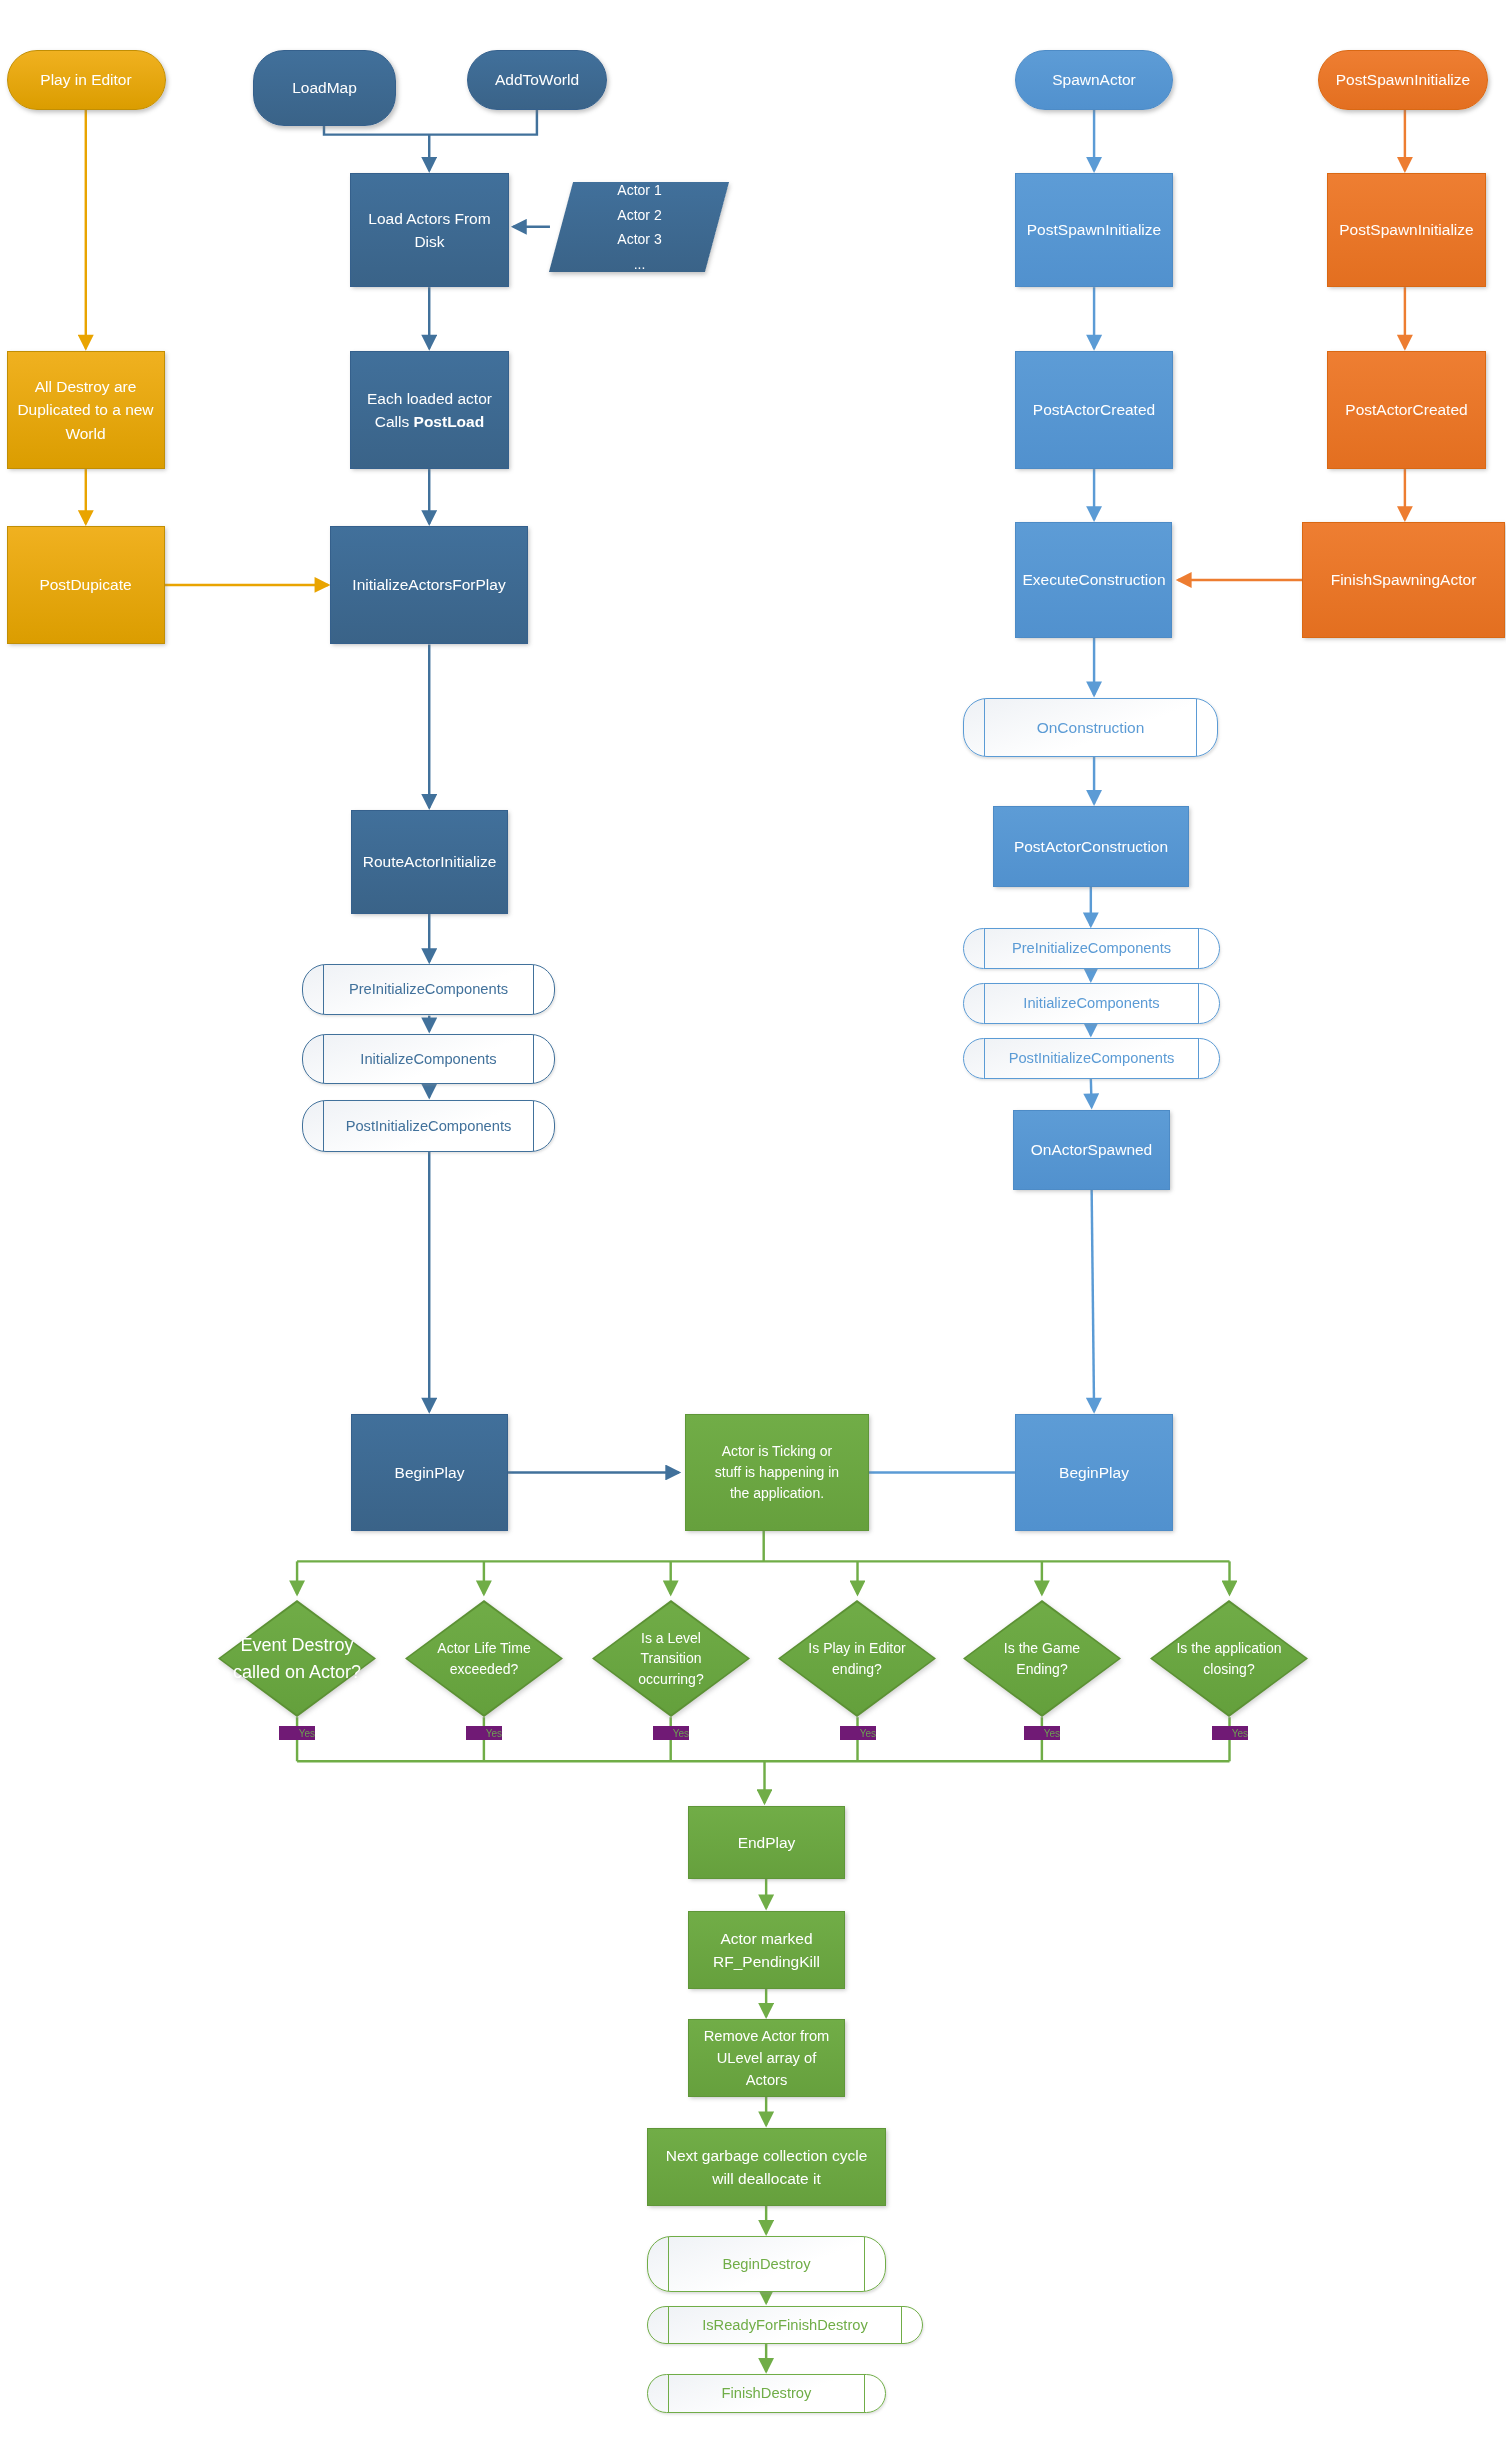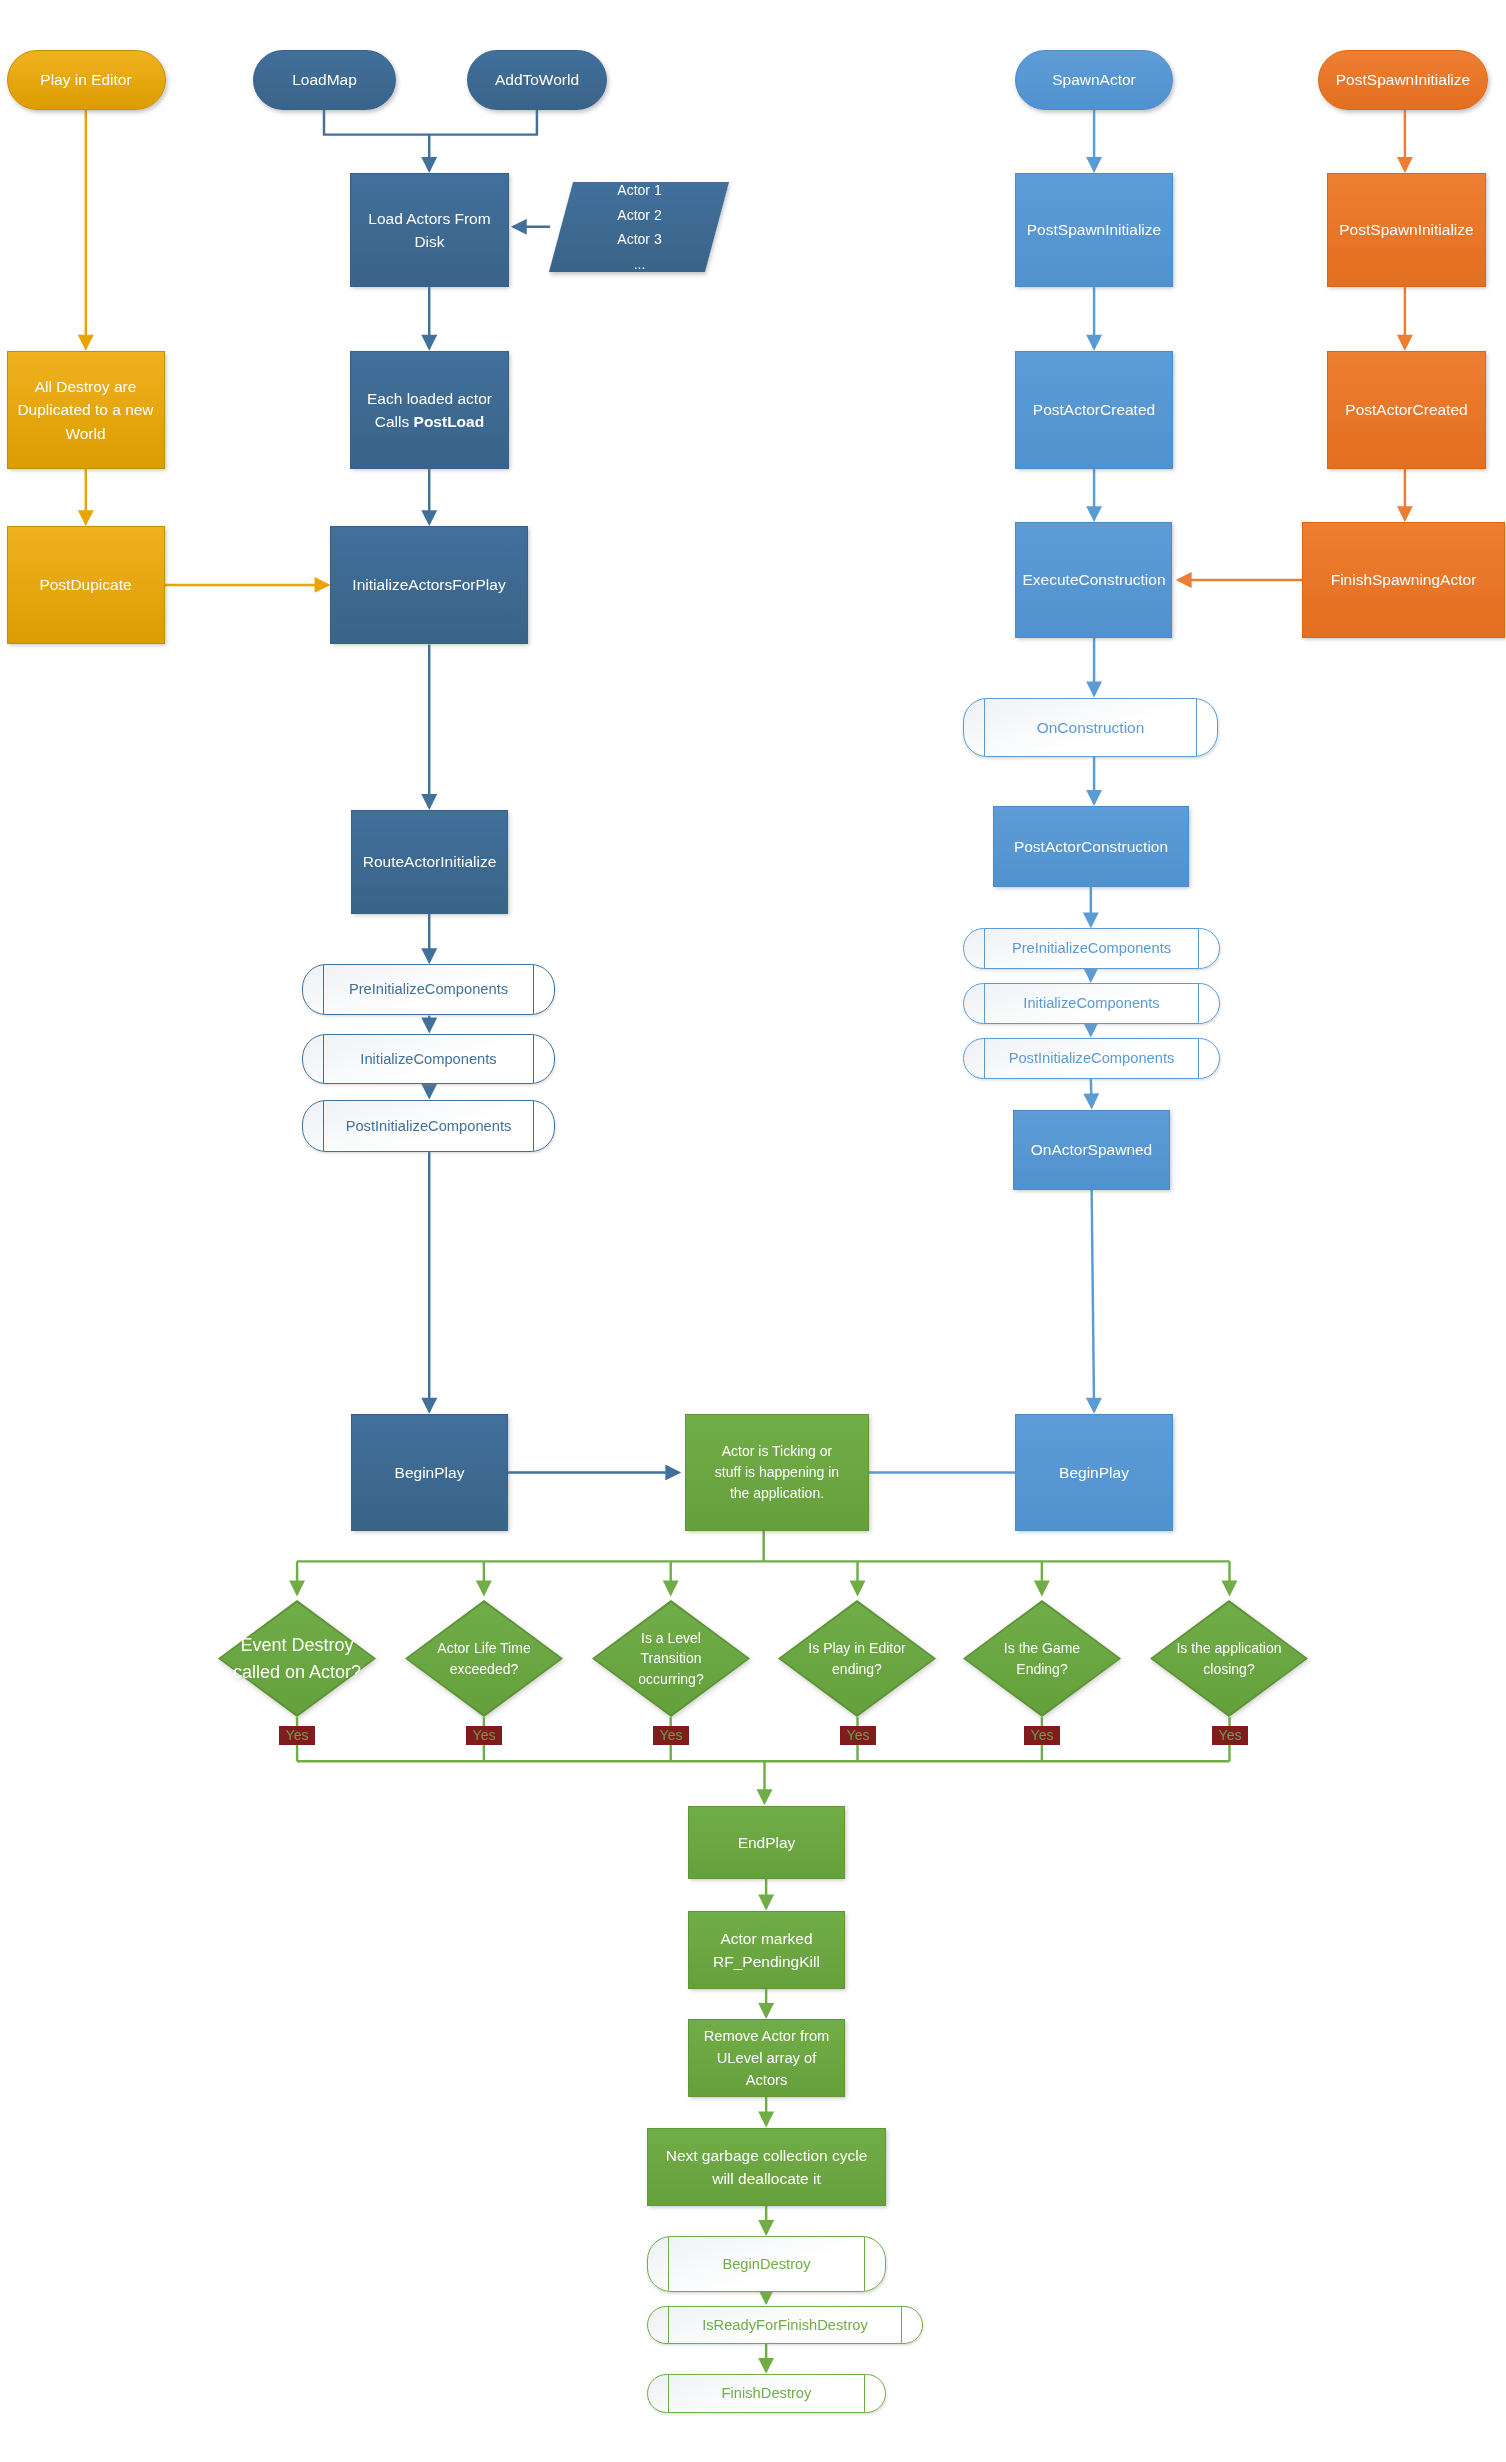--- a/index.html
+++ b/index.html
@@ -29,22 +29,22 @@
   
   .decision{filter:drop-shadow(1.6px 2.4px 2.4px rgba(130,130,130,.4));line-height:1.45;}
   .d-outer{position:absolute;inset:0;clip-path:polygon(50% 0,100% 50%,50% 100%,0 50%);background:#5C9134;}
   .d-inner{position:absolute;inset:2.4px;clip-path:polygon(50% 0,100% 50%,50% 100%,0 50%);
            background:linear-gradient(180deg,#70AC47,#64A03C);}
   
   .data{line-height:1.75;}
   .para-bg{position:absolute;left:11.4px;right:11.4px;top:0;bottom:0;transform:skewX(-15deg);
            background:linear-gradient(180deg,#41709B,#3A6388);box-shadow:1.6px 2.4px 4.1px rgba(120,120,120,.45);}
   
-  .yes{position:absolute;z-index:3;width:36px;text-align:center;background:#7f1d1d;
-       color:#6E9D54;font-size:14px;line-height:1.1;padding:1.6px 0;}
+  .yes{position:absolute;z-index:3;width:36px;text-align:right;background:#701a75;
+       color:#6E9D54;font-size:10px;line-height:1.1;padding:1.6px 0;}
 </style>
 </head>
 <body>
 
 <div id="canvas">
     <svg id="edges" width="1507" height="2462" viewBox="0 0 1847 3018">
       <defs>
         <marker id="arr-gold" viewBox="0 0 10 10" refX="8.5" refY="5" markerWidth="7" markerHeight="6.5" orient="auto-start-reverse">
           <path d="M0,0 L10,5 L0,10 Z" fill="#E9A400"></path>
         </marker>
@@ -123,21 +123,21 @@
         <span class="ln">All Destroy are</span>
         <span class="ln">Duplicated to a new</span>
         <span class="ln">World</span>
       </div>
     </div>
     <div class="node process p-gold" style="left: 6.5px; top: 526px; width: 158px; height: 118px; font-size: 15.5px;">
       <div class="label">
         <span class="ln">PostDupicate</span>
       </div>
     </div>
-    <div class="node pill p-dblue" style="left: 253px; top: 50px; width: 143px; height: 60px; font-size: 15.5px;">
+    <div class="node pill p-dblue" style="left: 253px; top: 50px; width: 143px; height: 76px; font-size: 15.5px;">
       <div class="label">
         <span class="ln">LoadMap</span>
       </div>
     </div>
     <div class="node pill p-dblue" style="left: 467px; top: 50px; width: 140px; height: 60px; font-size: 15.5px;">
       <div class="label">
         <span class="ln">AddToWorld</span>
       </div>
     </div>
     <div class="node process p-dblue" style="left: 350px; top: 173px; width: 159px; height: 114px; font-size: 15.5px;">

